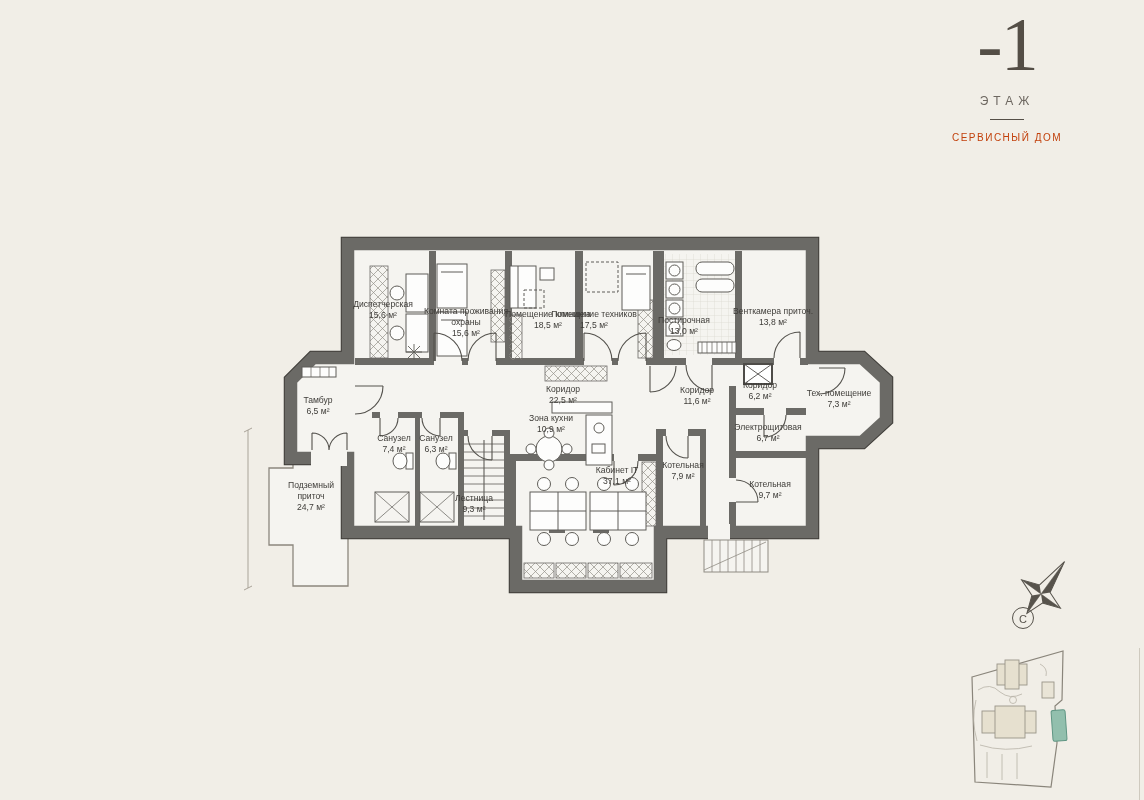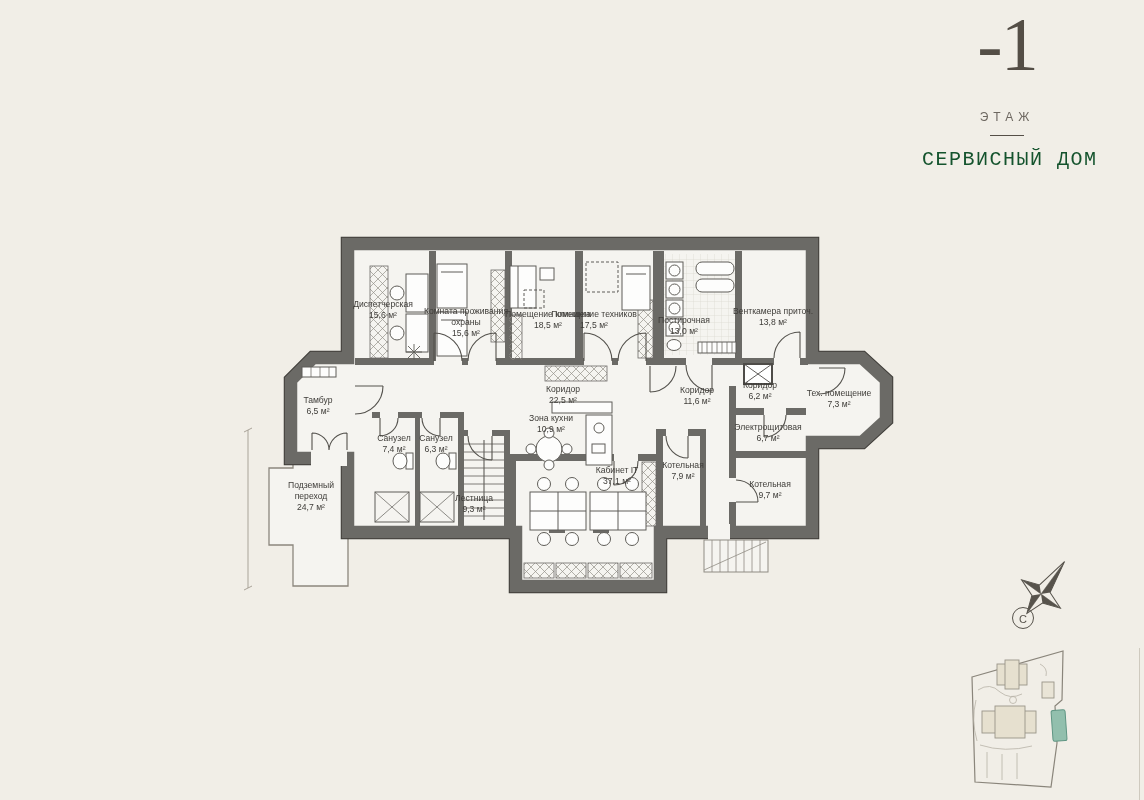--- a/index.html
+++ b/index.html
@@ -3,23 +3,23 @@
 <meta charset="utf-8">
 <style>
   html,body{margin:0;padding:0;background:#f1eee7;}
   .page{position:relative;width:1144px;height:800px;background:#f1eee7;
         font-family:"Liberation Sans",sans-serif;overflow:hidden;}
   .plan-svg{position:absolute;left:0;top:0;}
   
   .hdr{position:absolute;top:6px;right:52px;width:170px;text-align:center;}
   .hdr .num{font-family:"Liberation Serif",serif;font-size:76px;line-height:1.0;
             color:#544e46;letter-spacing:-2px;}
-  .hdr .lbl{margin-top:28px;font-size:12px;letter-spacing:5px;color:#6d6760;}
+  .hdr .lbl{margin-top:12px;font-size:12px;letter-spacing:5px;color:#6d6760;}
   .hdr .rule{width:34px;height:1px;background:#554f47;margin:11px auto 0;}
-  .hdr .bld{margin-top:12px;font-size:20px;letter-spacing:1.5px;color:#14532d;white-space:nowrap;font-family:Liberation Mono, monospace;}
+  .hdr .bld{margin-top:12px;font-size:10px;letter-spacing:1.5px;color:#c2410c;white-space:nowrap;}
   
   .rl{position:absolute;transform:translate(-50%,-50%);text-align:center;
       font-size:8.6px;line-height:1.28;color:#3e3c38;}
   .rl span{display:block;}
 </style>
 </head>
 <body>
 
 <div class="page">
 
@@ -319,21 +319,21 @@
     </div>
   <div class="rl" style="left:768px;top:433px;width:82px">
       <span>Электрощитовая</span>
       <span>6,7 м²</span>
     </div>
   <div class="rl" style="left:770px;top:490px;width:56px">
       <span>Котельная</span>
       <span>9,7 м²</span>
     </div>
   <div class="rl" style="left:311px;top:496px;width:66px">
-      <span>Подземный переход</span>
+      <span>Подземный приточ</span>
       <span>24,7 м²</span>
     </div>
 
   <div class="hdr">
     <div class="num">-1</div>
     <div class="lbl">ЭТАЖ</div>
     <div class="rule"></div>
     <div class="bld">СЕРВИСНЫЙ ДОМ</div>
   </div>
 

